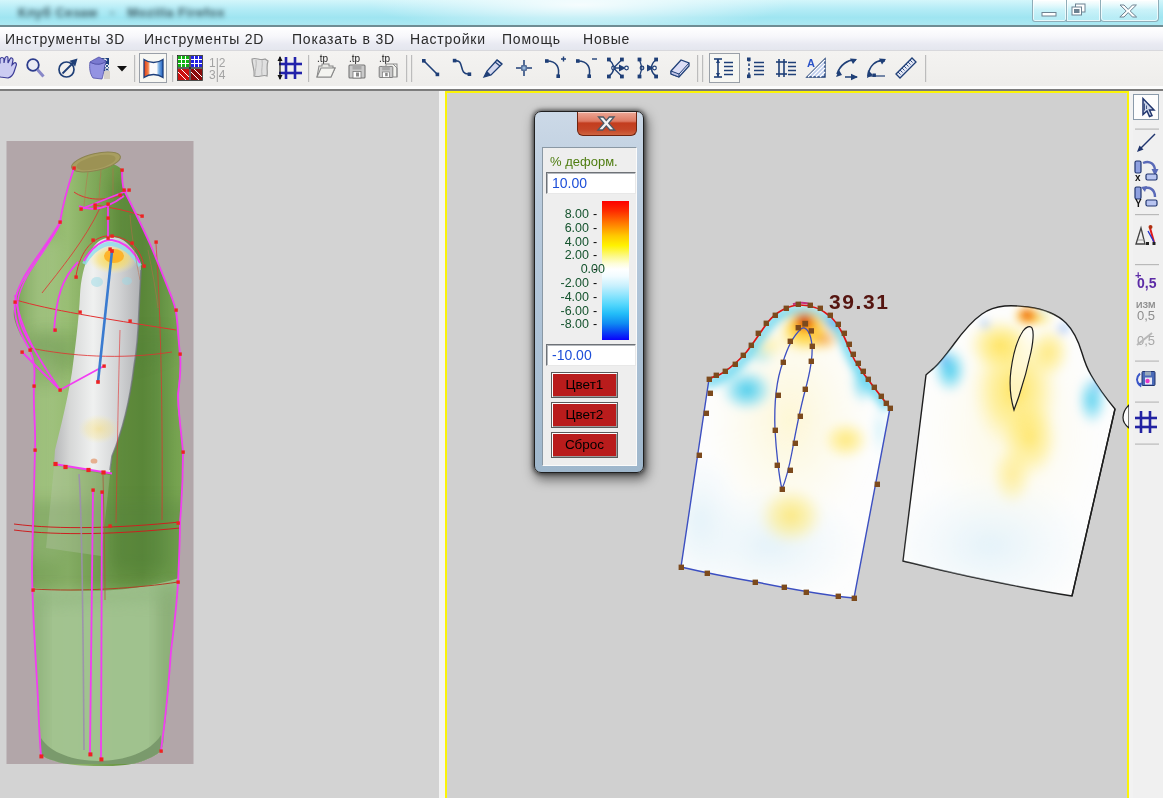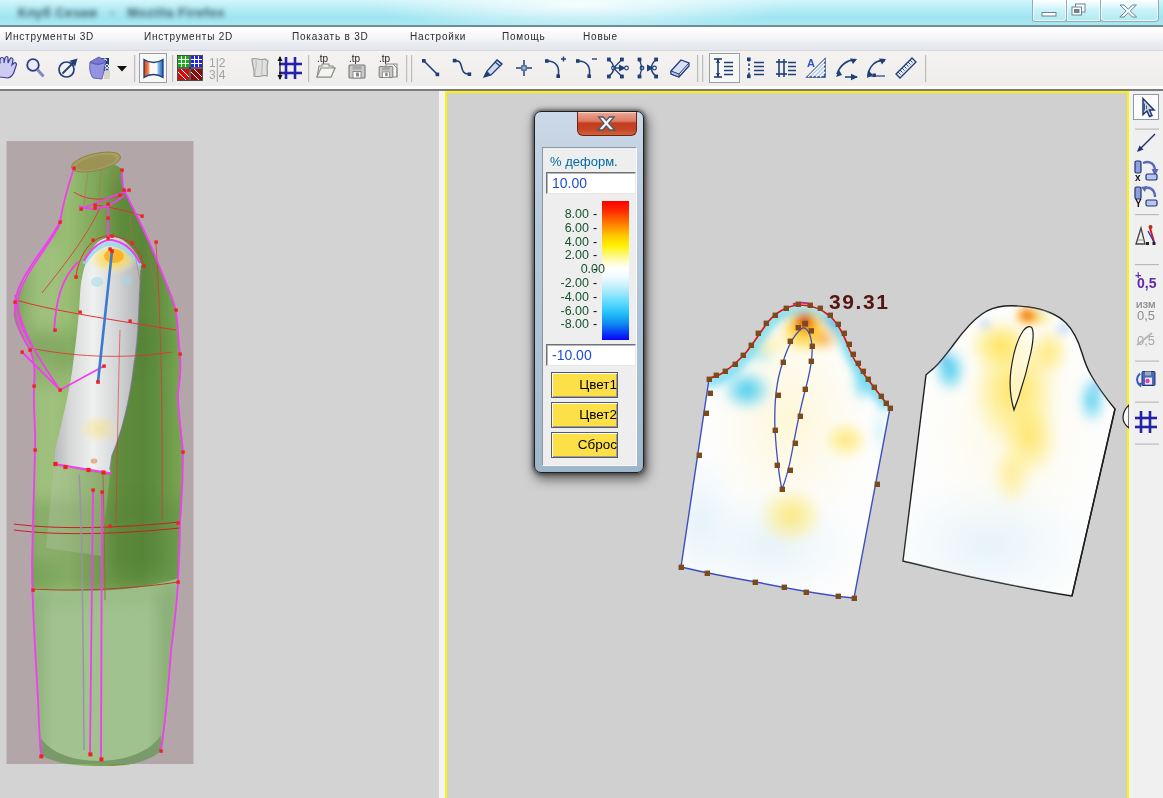--- a/index.html
+++ b/index.html
@@ -9,37 +9,37 @@
 #titleglow{left:330px;top:0;width:500px;height:25px;background:radial-gradient(ellipse 60% 150% at 50% 20%,rgba(255,255,255,.85),rgba(255,255,255,0) 70%);}
 #titletext{left:18px;top:5px;font-size:13px;font-weight:bold;color:#3c5a62;filter:blur(2.8px);white-space:pre;letter-spacing:.5px;}
 #titleline{left:0;top:25px;width:1163px;height:2px;background:#6f8d94;}
 
 .winbtn{top:0;height:21px;background:linear-gradient(180deg,rgba(255,255,255,.95),rgba(228,250,253,.5) 45%,rgba(198,240,248,.55));border:1px solid #8fadb8;border-top:none;box-shadow:inset 0 0 0 1px rgba(255,255,255,.7);}
 #btnmin{left:1032px;width:33px;border-radius:0 0 3px 3px;}
 #btnrest{left:1066px;width:33px;}
 #btnclose{left:1100px;width:57px;border-radius:0 0 4px 4px;}
 
 #menubar{left:0;top:27px;width:1163px;height:23px;background:linear-gradient(180deg,#ffffff 0%,#f7f7fb 40%,#e9eaf2 75%,#e4e6ee 100%);border-bottom:1px solid #d8d8dc;}
-.mi{top:31px;font-size:10px;letter-spacing:.8px;color:#2b2b2b;}
+.mi{top:31px;font-size:14px;letter-spacing:.8px;color:#2b2b2b;}
 
 #toolbar{left:0;top:51px;width:1163px;height:35px;background:linear-gradient(180deg,#f4f3f1,#eeedeb);}
 #tbwhite{left:0;top:86px;width:1163px;height:3px;background:#fcfcfc;}
 #tbdark{left:0;top:89px;width:1163px;height:2px;background:#7c7c7c;}
 
 #leftpanel{left:0;top:91px;width:439px;height:707px;background:#d3d3d3;}
 #midwhite{left:439px;top:91px;width:6px;height:707px;background:#f4f4f4;}
 #canvas{left:445px;top:91px;width:684px;height:707px;background:#d0d0d0;border-left:2.5px solid #fbf407;border-right:2.5px solid #fbf407;border-top:2.5px solid #fbf407;box-sizing:border-box;}
 #rightwhite{left:1129px;top:91px;width:4px;height:707px;background:#f2f2f2;}
 #righttb{left:1133px;top:91px;width:30px;height:707px;background:#f0f0f0;}
 
 #dlg{left:534px;top:111px;width:108px;height:360px;background:linear-gradient(180deg,#ccd9e7 0%,#b9cbdd 25%,#adc2d6 60%,#9fb7cc 100%);border:1.6px solid #202020;border-radius:7px;box-shadow:2px 5px 11px 2px rgba(12,12,12,.5),0 0 4px 1px rgba(0,0,0,.6);}
 #dlgclose{left:42px;top:0px;width:58px;height:23px;background:linear-gradient(180deg,#eda896 0%,#dd7a63 40%,#c33d1e 48%,#c44526 75%,#cf6440 100%);border:1px solid #6e2410;border-top:none;border-radius:0 0 6px 6px;box-shadow:inset 0 1px 0 rgba(255,255,255,.5);}
 #dlgbody{left:7px;top:35px;width:93px;height:317px;background:#eeeeee;border:1px solid;border-color:#8a98a4 #fbfbfb #fbfbfb #8a98a4;}
 .din{left:3px;width:83px;height:20px;background:#fff;border:1px solid;border-color:#6e7277 #e8e8e8 #e8e8e8 #6e7277;box-shadow:inset 1px 1px 0 #b4b8bd;font-size:14px;color:#1d4ed8;padding-left:5px;line-height:20px;}
-.dbtn{left:8px;width:65px;height:24px;background:#fde047;border:1px solid #5a5a5a;box-shadow:inset 1px 1px 0 #ffffff,inset -1px -1px 0 #9b9b9b;font-size:13.5px;color:#000;text-align:right;line-height:24px;}
+.dbtn{left:8px;width:65px;height:24px;background:#b91c1c;border:1px solid #5a5a5a;box-shadow:inset 1px 1px 0 #ffffff,inset -1px -1px 0 #9b9b9b;font-size:13.5px;color:#000;text-align:center;line-height:24px;}
 .slbl{width:46px;text-align:right;font-size:12.5px;color:#14532d;height:14px;line-height:14px;}
 #dscale{left:59px;top:53px;width:27px;height:139px;background:linear-gradient(180deg,#fd0000 0%,#fd2a00 7%,#ff7a00 16%,#ffc800 25%,#fff200 32%,#fcf98e 40%,#fefdd8 45%,#ffffff 49%,#f2fcff 54%,#c8f0fd 61%,#8ce4fd 68%,#4fd5fc 75%,#23bdf8 81%,#0f8cf2 88%,#0948f4 94%,#0a00fb 100%);}
 </style></head>
 <body>
 <div id="page">
   <div class="abs" id="titlebar"></div>
   <div class="abs" id="titleglow"></div>
   <div class="abs" id="titletext">Клуб Сезам   -   Mozilla Firefox</div>
   <div class="abs winbtn" id="btnmin"></div>
   <div class="abs winbtn" id="btnrest"></div>
@@ -721,21 +721,21 @@
     </g>
 
     <path d="M1129,405 C1125,409 1123,413.5 1123,417.5 C1123,421.5 1125,425 1129,428 Z" fill="#fdfdfd" stroke="#1d1d1d" stroke-width="1.2"></path>
   </svg>
   <div class="abs" id="dlg">
     <div class="abs" id="dlgclose"></div>
     <svg class="abs" style="left:42px;top:0;width:58px;height:23px" viewBox="0 0 58 23">
       <path d="M21.5 5 L26.3 5 L29.3 8.6 L32.3 5 L37.1 5 L31.7 11.3 L37.7 18 L32.9 18 L29.3 13.9 L25.7 18 L20.9 18 L26.9 11.3 Z" fill="#f4f4f4" stroke="#4e5a66" stroke-width="1.3"></path>
     </svg>
     <div class="abs" id="dlgbody">
-      <div class="abs" style="left:7px;top:6px;font-size:13px;color:#0369a1">% деформ.</div>
+      <div class="abs" style="left:7px;top:6px;font-size:13px;color:#4d7c0f">% деформ.</div>
       <div class="abs din" style="top:24px">10.00</div>
       <div class="abs" id="dscale"></div>
       <div class="abs din" style="top:196px">-10.00</div>
       <div class="abs dbtn" style="top:224px">Цвет1</div>
       <div class="abs dbtn" style="top:254px">Цвет2</div>
       <div class="abs dbtn" style="top:284px">Сброс</div>
       <div class="abs slbl" style="left:0px;top:59.0px">8.00</div>
       <div class="abs" style="left:50px;top:59.0px;font-size:12.5px">-</div>
       <div class="abs slbl" style="left:0px;top:72.8px">6.00</div>
       <div class="abs" style="left:50px;top:72.8px;font-size:12.5px">-</div>

